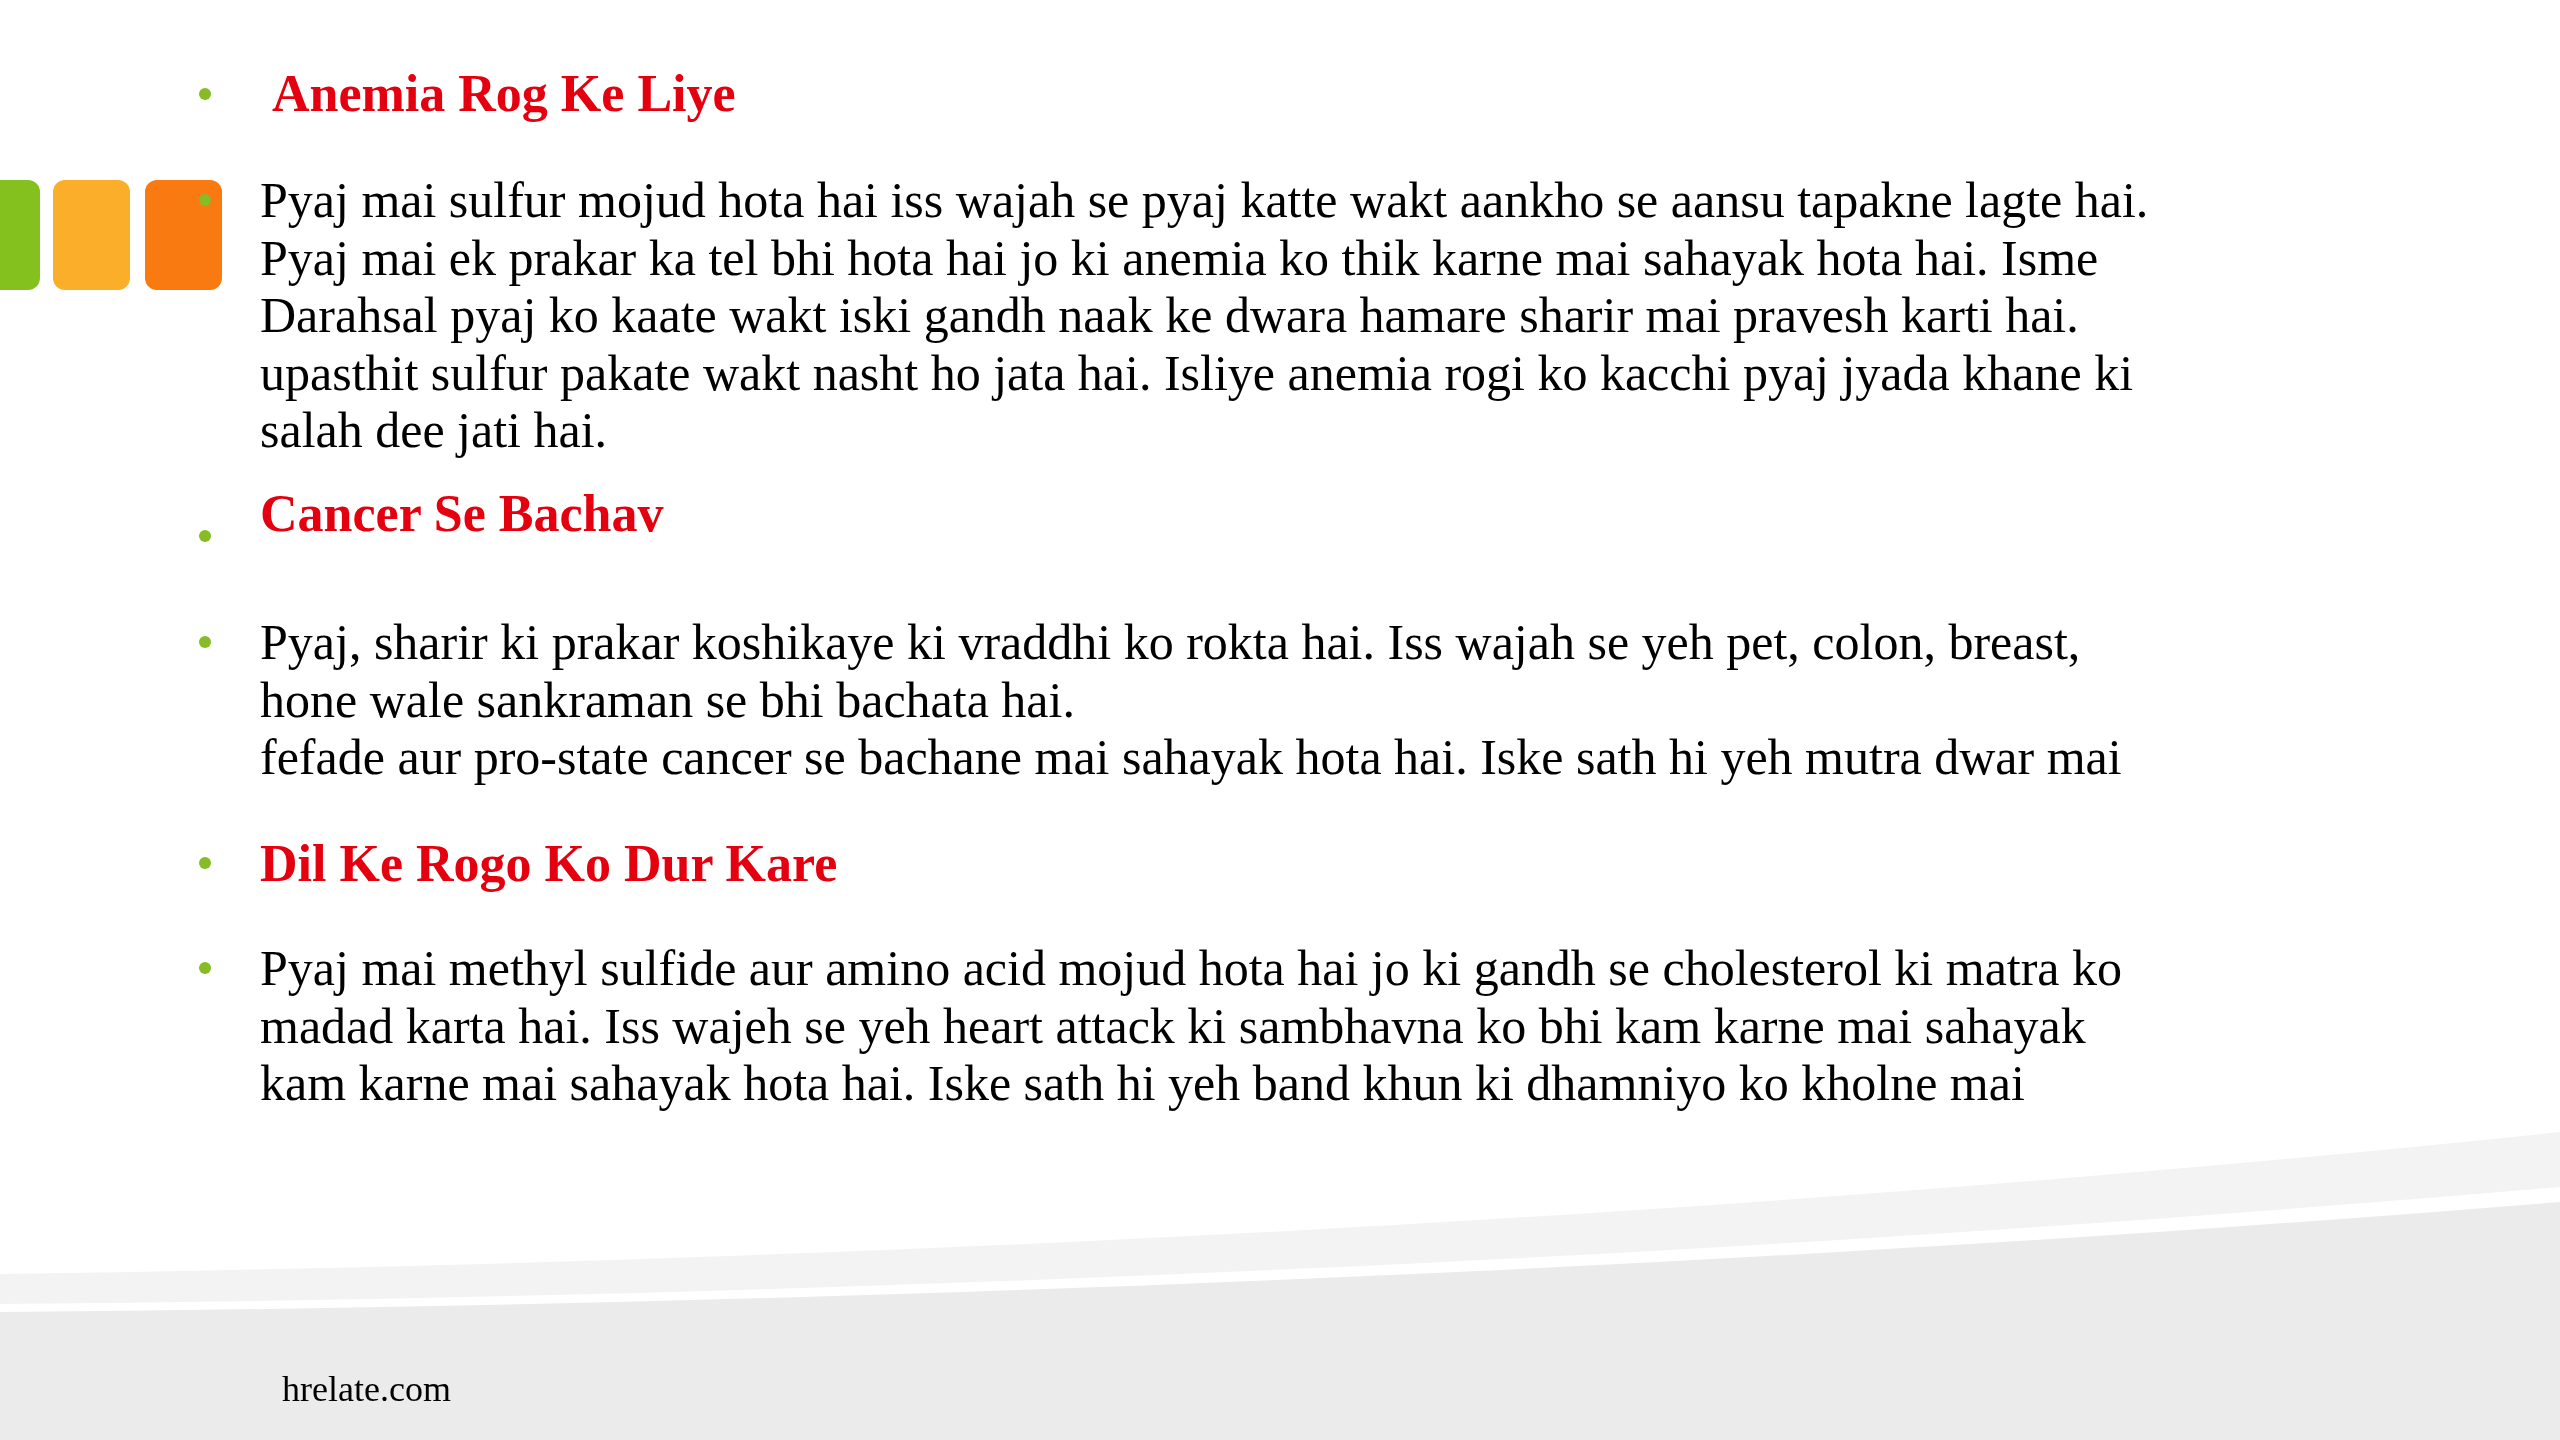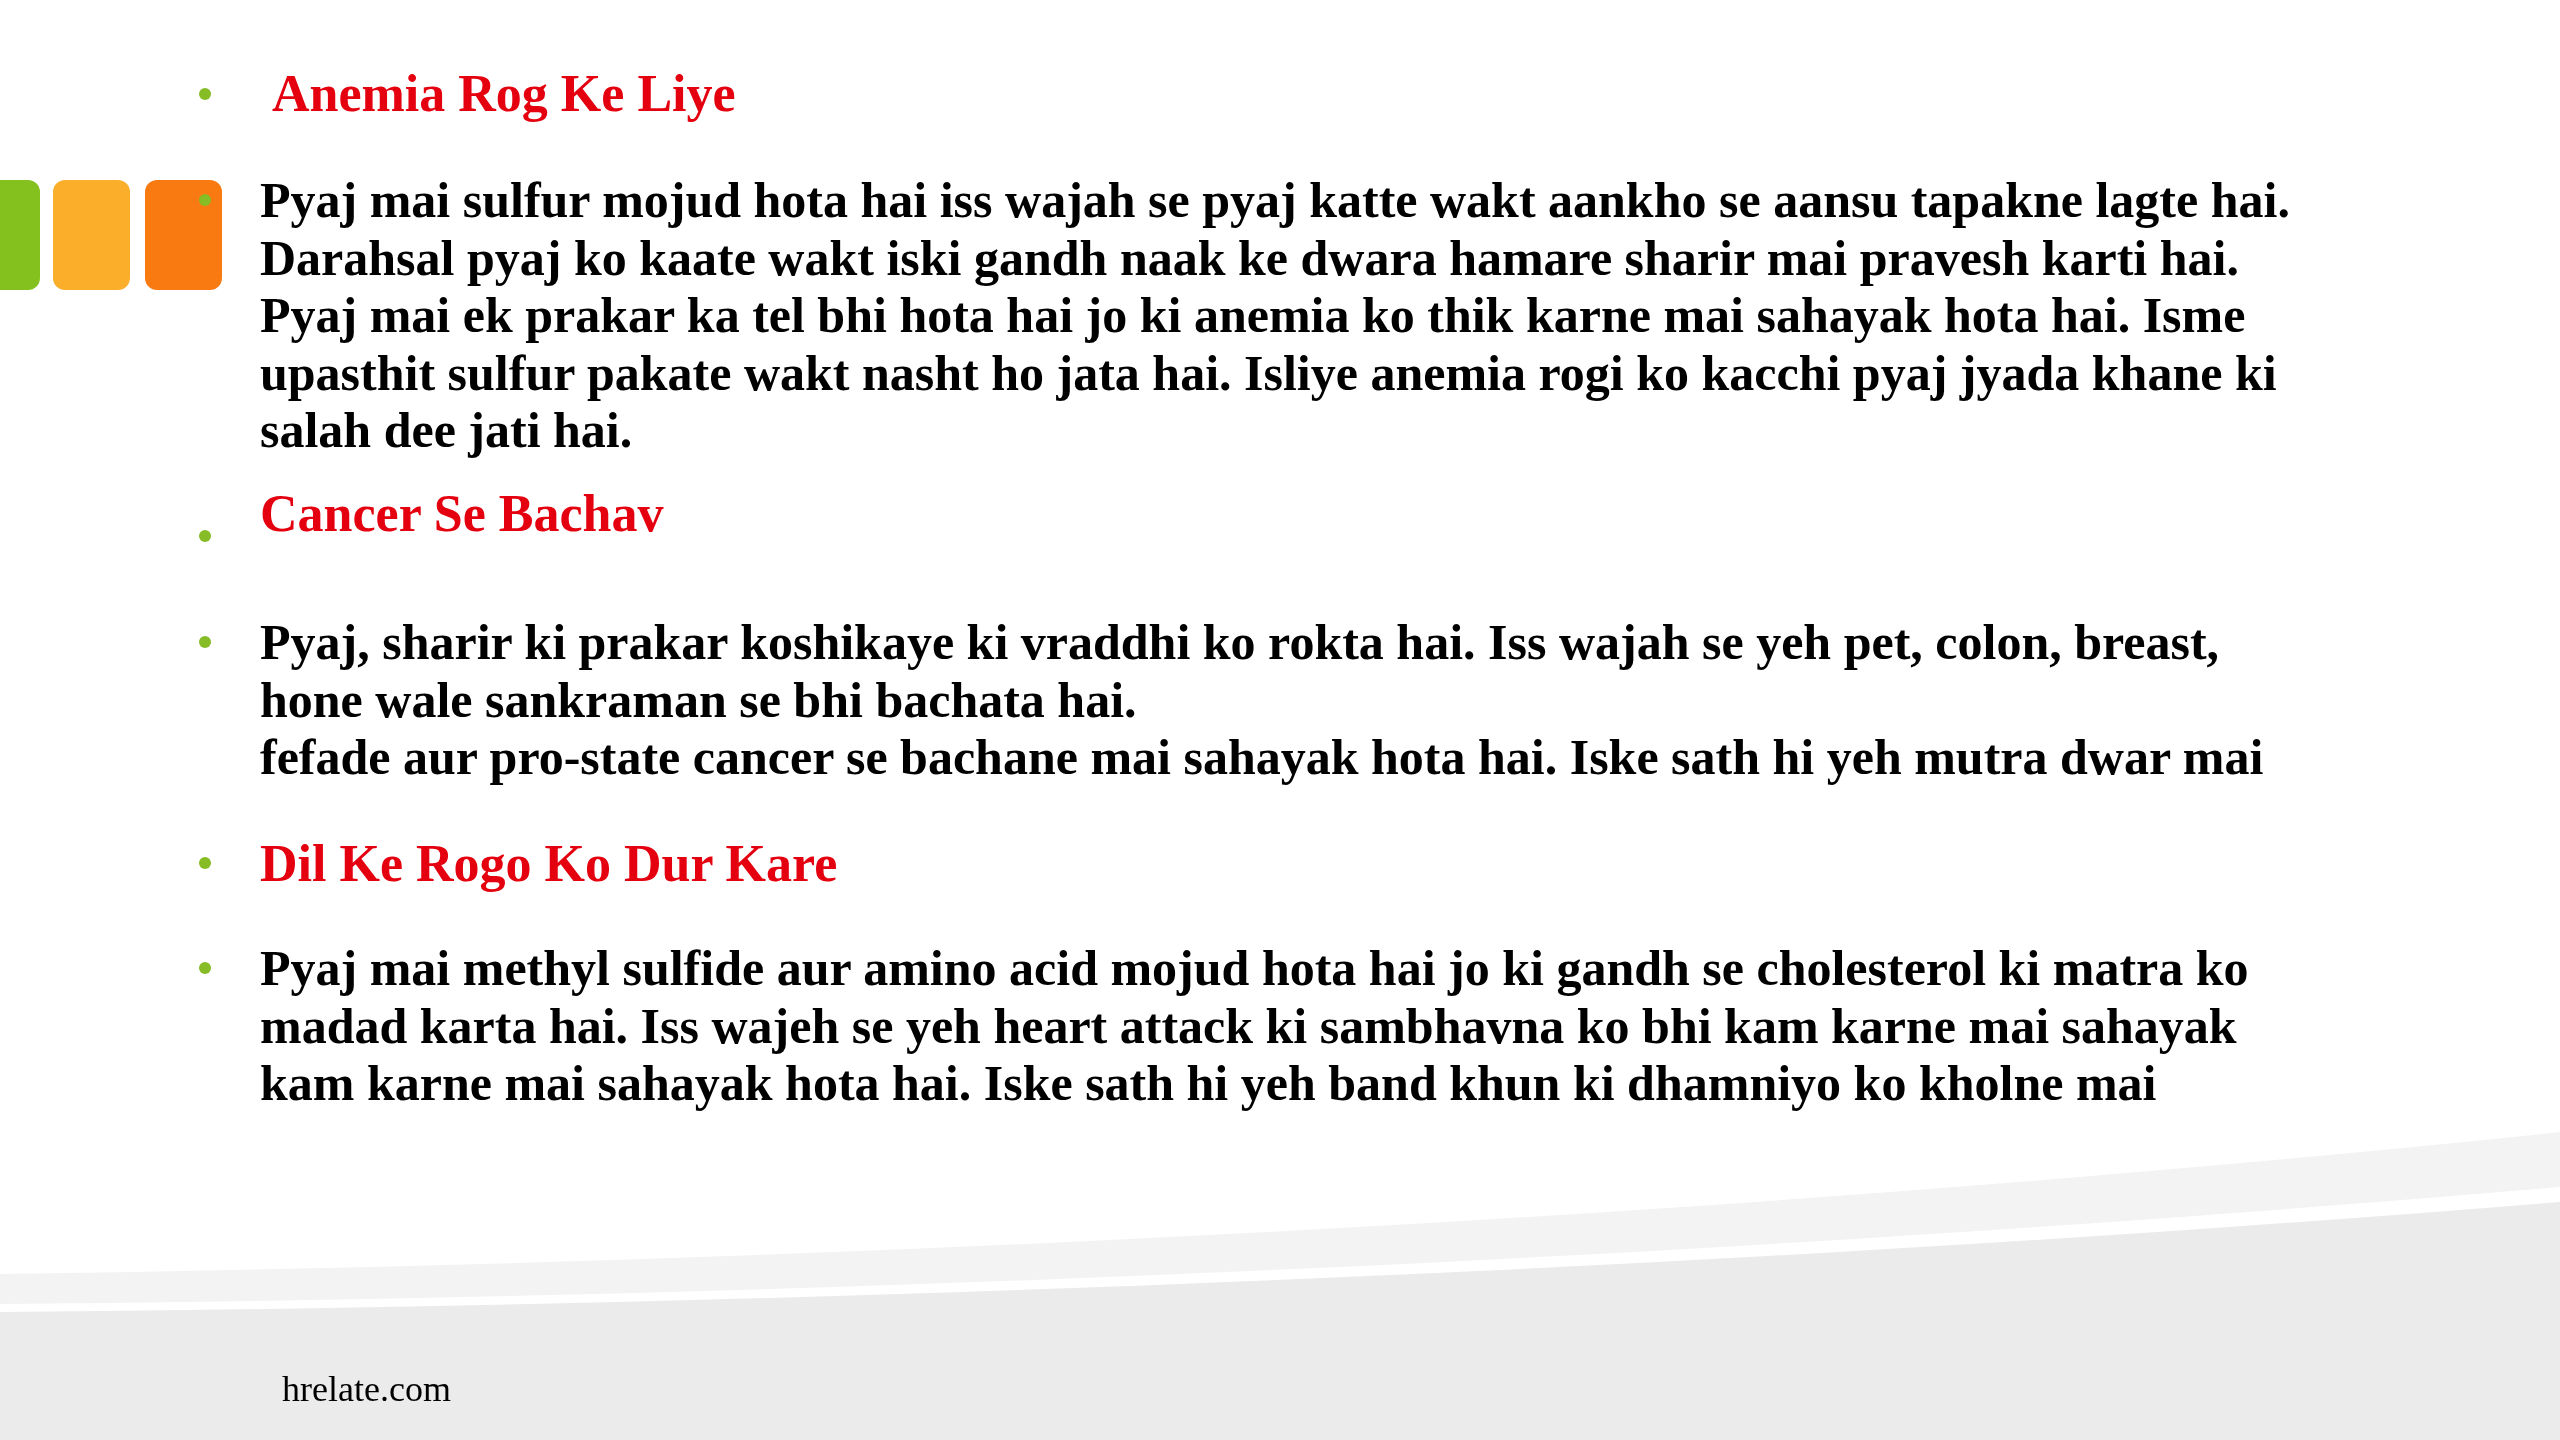--- a/index.html
+++ b/index.html
@@ -28,21 +28,21 @@
   .heading {
     position: absolute; left: 260px;
     color: #e4000f; font-weight: bold; font-size: 52px; line-height: 60px;
     white-space: nowrap;
   }
   .heading.first { left: 272px; }
   .para {
     position: absolute; left: 260px; width: 2160px;
     color: #000000; font-size: 50px; line-height: 57.5px;
   }
-  .para .line { display: block; white-space: nowrap; font-weight: bold; }
+  .para .line { display: block; white-space: nowrap; }
 
   .footer {
     position: absolute; left: 282px; top: 1356px;
     font-size: 36px; color: #000000; white-space: nowrap;
   }
 </style>
 </head>
 <body>
 
 <div class="slide">
@@ -57,22 +57,22 @@
   <div class="block yellow"></div>
   <div class="block orange"></div>
 
   <div class="item">
     <span class="bullet" style="top:76px"></span>
     <div class="heading first" style="top:52px">Anemia Rog Ke Liye</div>
 
     <span class="bullet" style="top:182px"></span>
     <div class="para" style="top:160px">
       <span class="line">Pyaj mai sulfur mojud hota hai iss wajah se pyaj katte wakt aankho se aansu tapakne lagte hai.</span>
+      <span class="line">Pyaj mai ek prakar ka tel bhi hota hai jo ki anemia ko thik karne mai sahayak hota hai. Isme</span>
       <span class="line">Darahsal pyaj ko kaate wakt iski gandh naak ke dwara hamare sharir mai pravesh karti hai.</span>
-      <span class="line">Pyaj mai ek prakar ka tel bhi hota hai jo ki anemia ko thik karne mai sahayak hota hai. Isme</span>
       <span class="line">upasthit sulfur pakate wakt nasht ho jata hai. Isliye anemia rogi ko kacchi pyaj jyada khane ki</span>
       <span class="line">salah dee jati hai.</span>
     </div>
   </div>
 
   <div class="item">
     <span class="bullet" style="top:518px"></span>
     <div class="heading" style="top:472px">Cancer Se Bachav</div>
 
     <span class="bullet" style="top:624px"></span>

